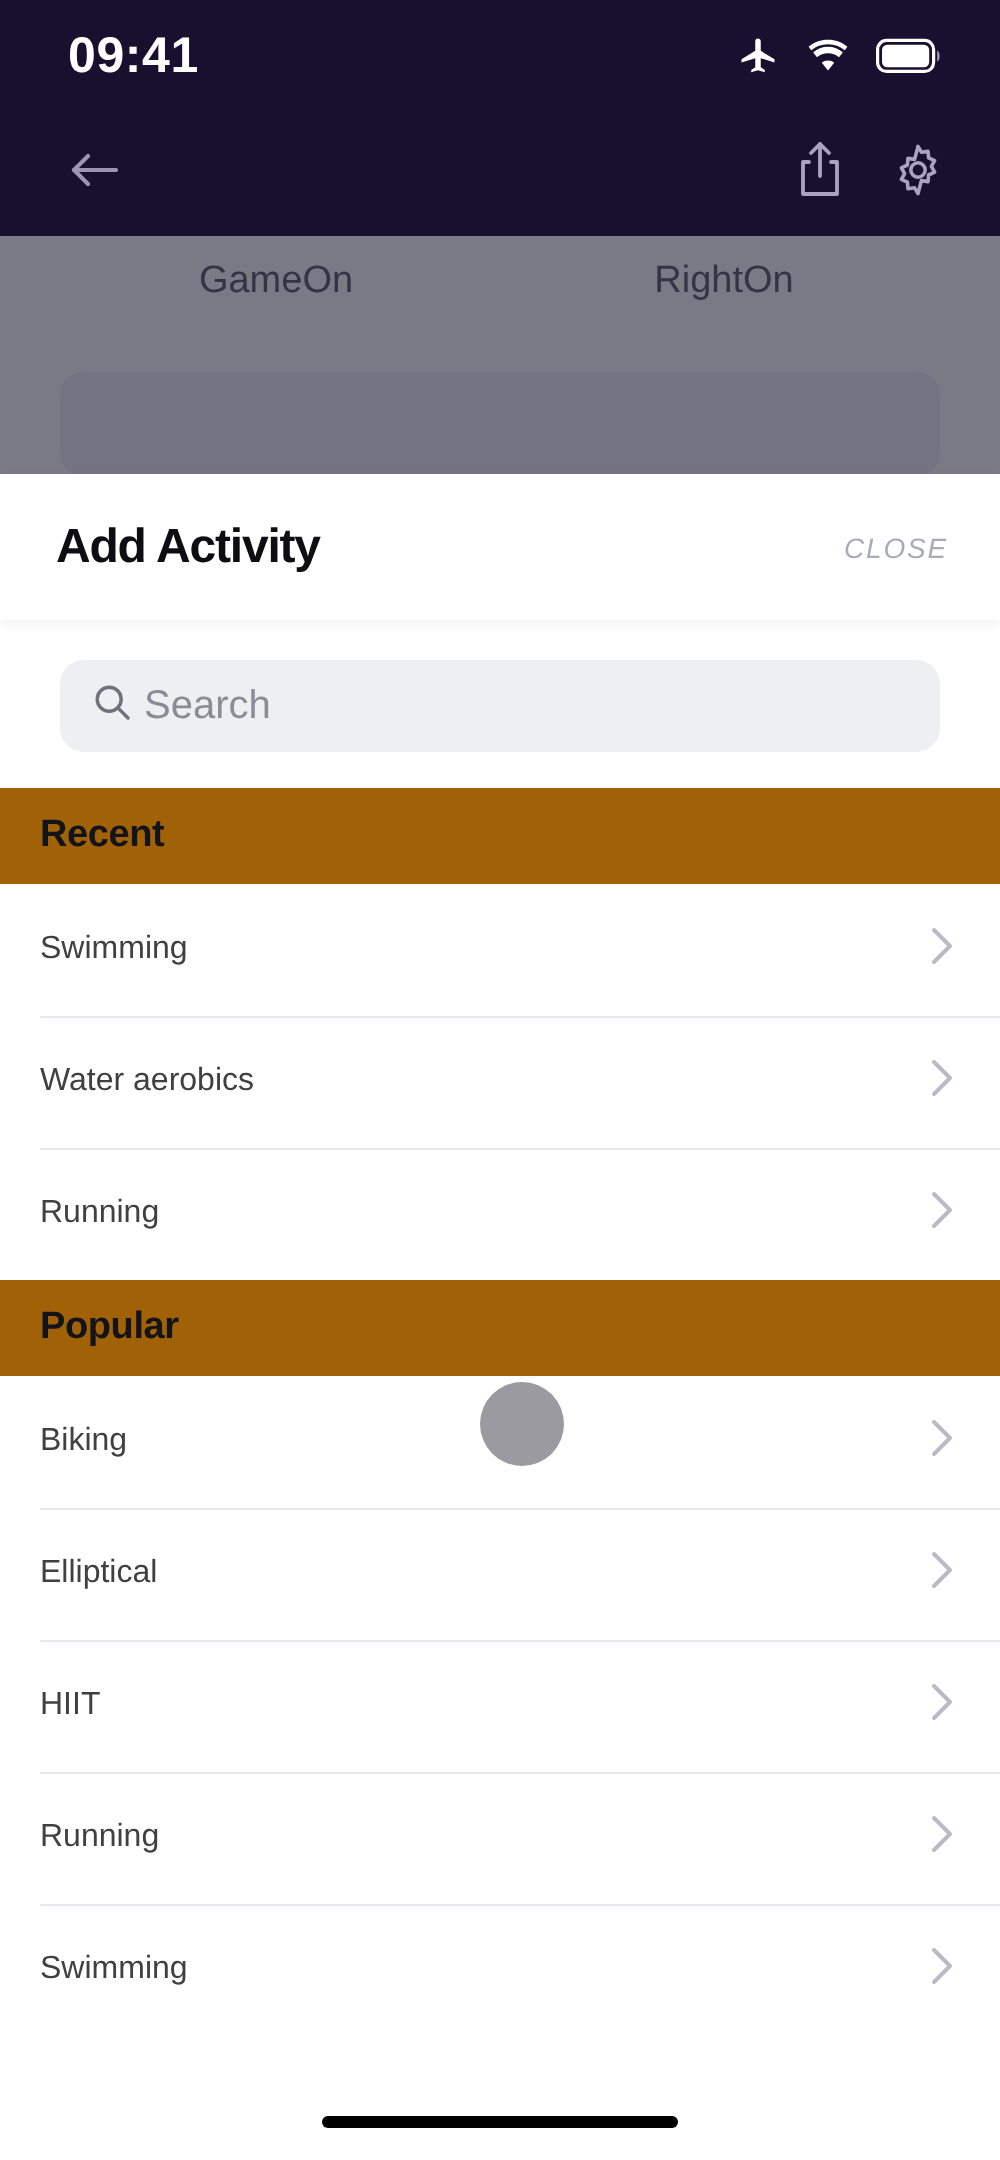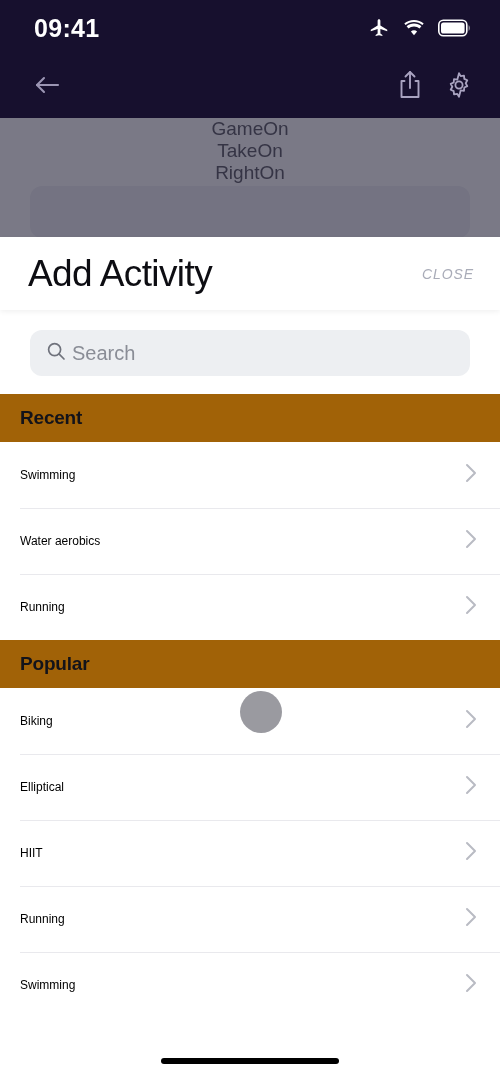--- a/index.html
+++ b/index.html
@@ -43,21 +43,20 @@
 
   
   .bg-page {
     position:absolute; top:118px; left:0; width:500px; height:130px;
     background:#ffffff;
     z-index:1;
   }
   .bg-tabs {
     display:flex; align-items:center; height:46px;
     padding:0 26px;
-    flex-direction:column;
   }
   .bg-tab {
     flex:1; text-align:center;
     font-size:19px; color:#4b4b55;
   }
   .bg-searchbar {
     margin:22px 30px 0 30px; height:52px;
     background:#eef0f3; border-radius:12px;
   }
   .scrim {
@@ -75,21 +74,21 @@
   }
   .sheet-header {
     height:73px; flex:0 0 73px;
     display:flex; align-items:center; justify-content:space-between;
     padding:0 26px 0 28px;
     background:#ffffff;
     box-shadow:0 2px 5px rgba(0,0,0,0.055);
     position:relative; z-index:2;
   }
   .sheet-title {
-    font-size:37px; font-weight:normal; color:#0d0d12; letter-spacing:-0.6px;
+    font-size:24px; font-weight:bold; color:#0d0d12; letter-spacing:-0.6px;
   }
   .sheet-close {
     font-size:14px; color:#a9acb8; letter-spacing:0.9px;font-style:italic;
   }
 
   .sheet-body { flex:1 1 auto; overflow:hidden; background:#ffffff; }
 
   .search-wrap { padding:20px 30px 18px 30px; }
   .searchfield {
     height:46px; background:#edeff2; border-radius:12px;
@@ -110,21 +109,21 @@
     display:flex; align-items:center; justify-content:space-between;
     padding:0 22px 0 20px;
     background:#ffffff;
     position:relative;
   }
   .list-row + .list-row::before,
   .list-row.sep::before {
     content:""; position:absolute; top:0; left:20px; right:0;
     height:1px; background:#e9e9ed;
   }
-  .list-label { font-size:12px; color:#000000; }
+  .list-label { font-size:16px; color:#404040; }
   .chev { flex:0 0 auto; }
 
   
   .cursor {
     position:absolute; left:240px; top:691px;
     width:42px; height:42px; border-radius:50%;
     background:#9a9aa0;
     z-index:8;
   }
 
@@ -192,21 +191,20 @@
             <path d="M15 3.2l1.7 2.9 3.3-.5.3 3.3 3 1.4-1.6 2.9 1.6 2.9-3 1.4-.3 3.3-3.3-.5L15 26.8l-1.7-2.9-3.3.5-.3-3.3-3-1.4 1.6-2.9-1.6-2.9 3-1.4.3-3.3 3.3.5z"></path>
           </svg>
         </span>
       </div>
     </div>
   </div>
 
   <div class="bg-page">
     <div class="bg-tabs">
       <div class="bg-tab">GameOn</div>
-      <div class="bg-tab">TakeOn</div>
       <div class="bg-tab">RightOn</div>
     </div>
     <div class="bg-searchbar"></div>
   </div>
   <div class="scrim"></div>
 
   <div class="sheet">
 
     <div class="sheet-header">
       <div class="sheet-title">Add Activity</div>

